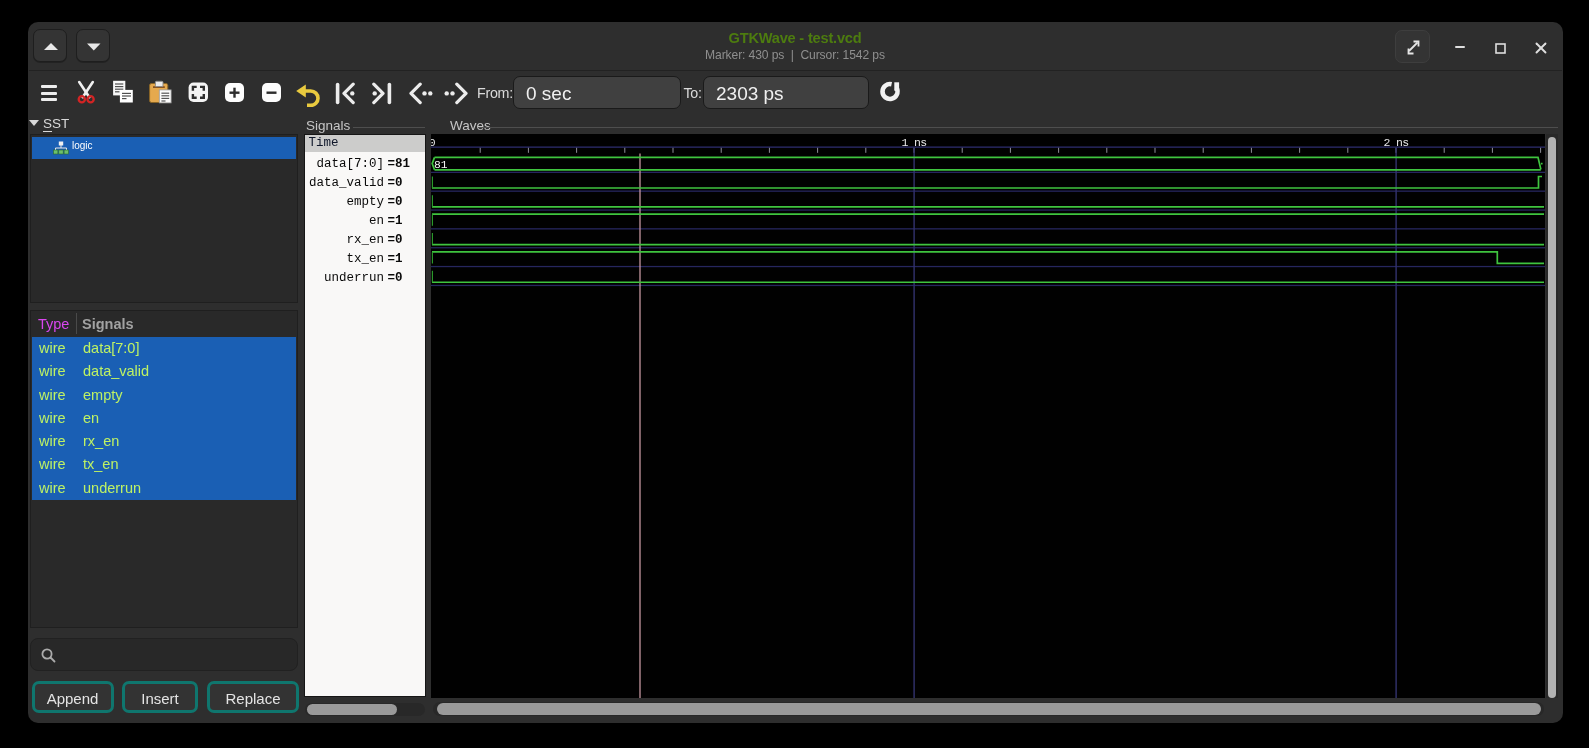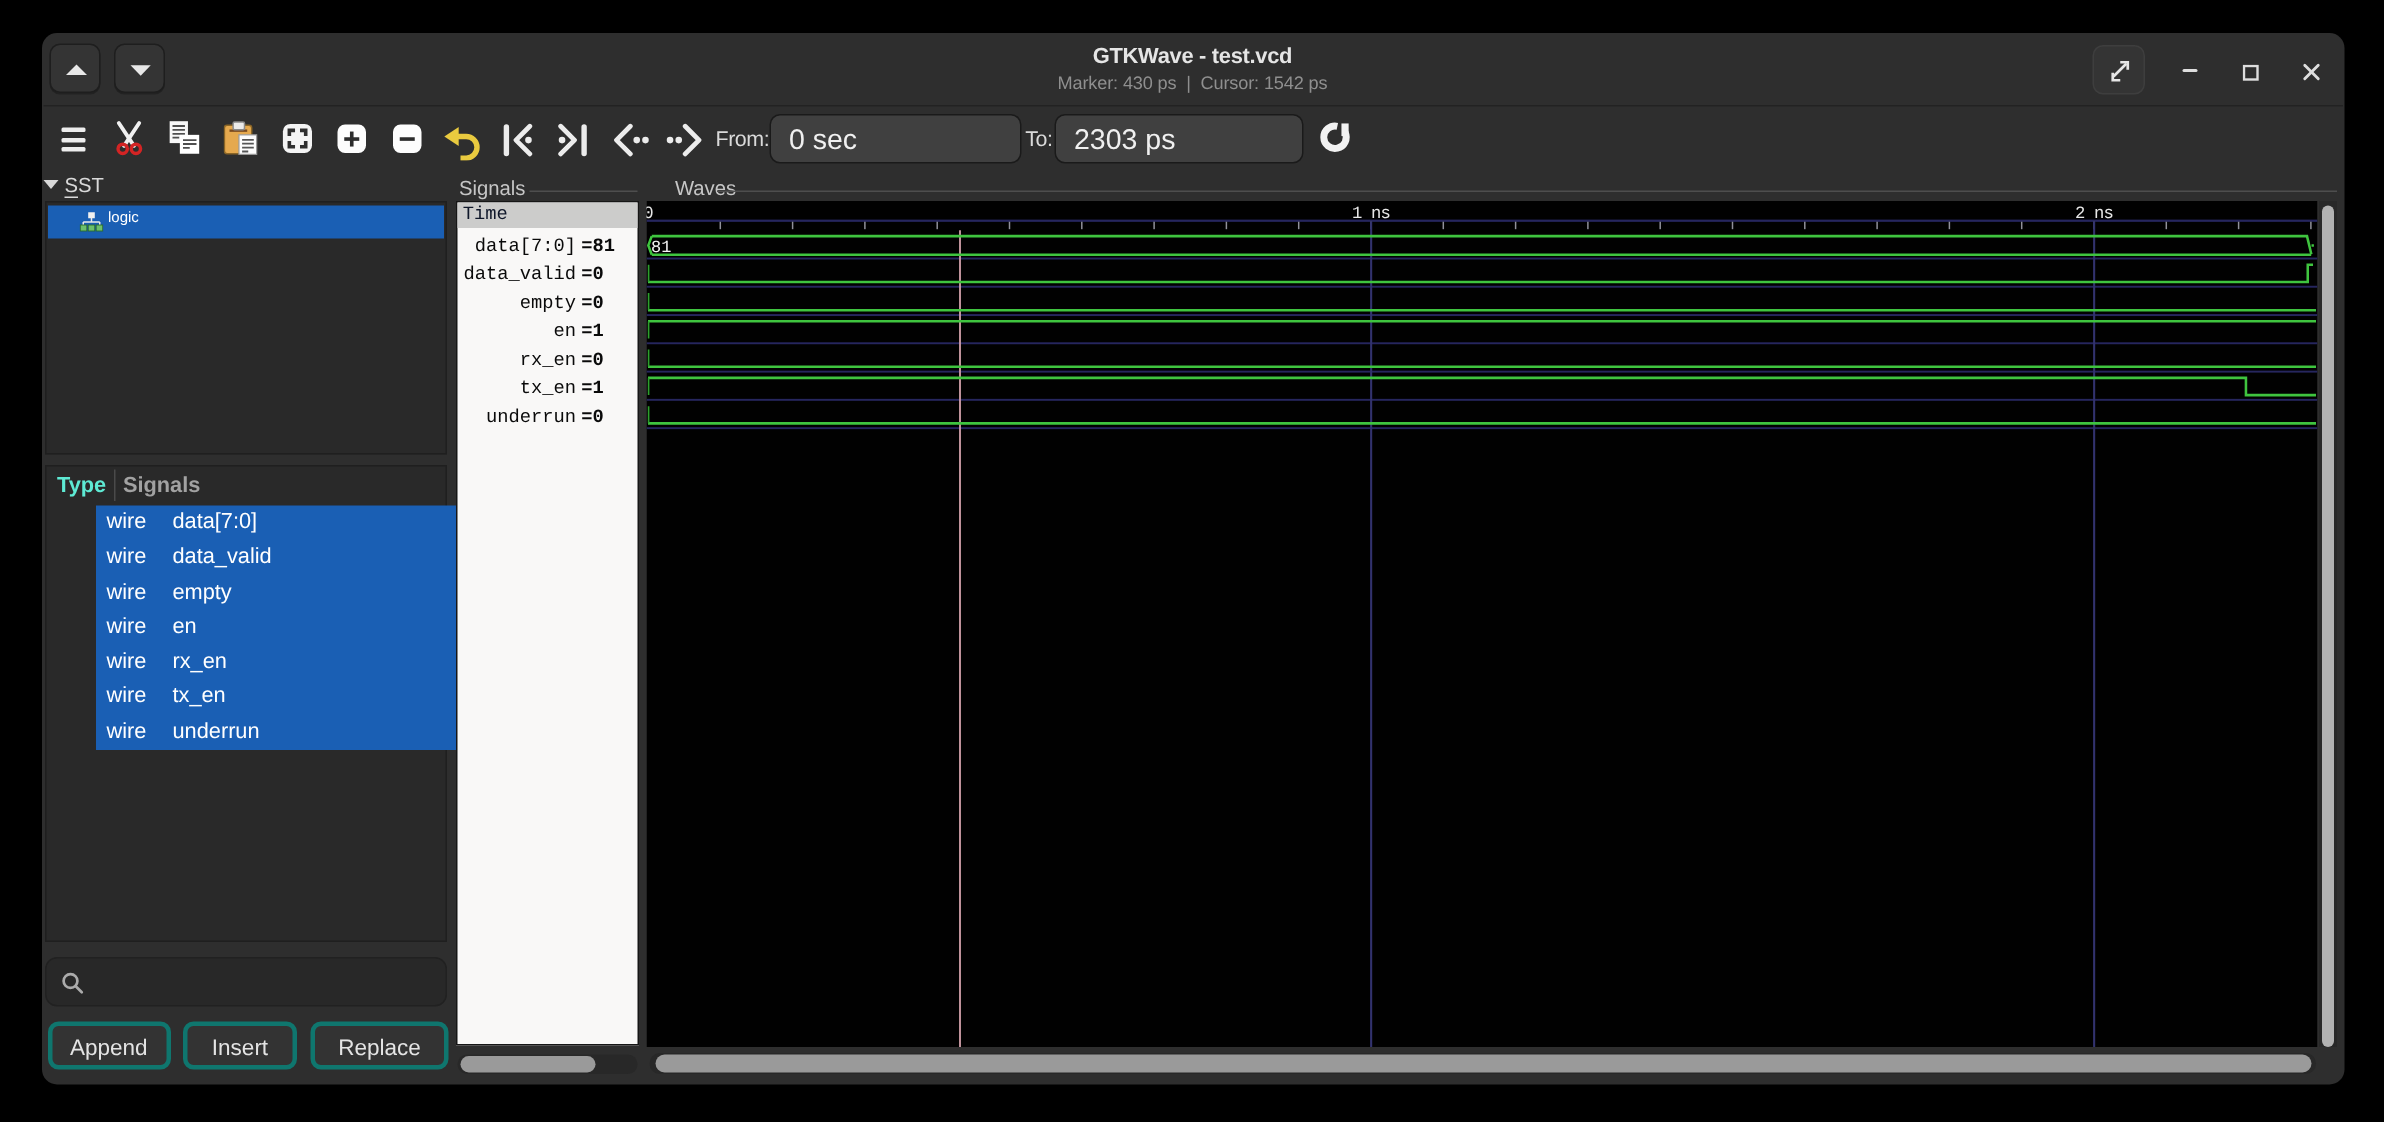--- a/index.html
+++ b/index.html
@@ -27,21 +27,21 @@
   <div class="abs tbtn" style="left:32.5px; top:28.5px; width:34px; height:33px;">
     <svg class="ico" width="34" height="33" viewBox="0 0 34 33">
         <polygon points="10,20 24,20 17,13" fill="#e8e8e8"></polygon>
       </svg>
   </div>
   <div class="abs tbtn" style="left:75.5px; top:28.5px; width:34px; height:33px;">
     <svg class="ico" width="34" height="33" viewBox="0 0 34 33">
         <polygon points="10,13.5 23.5,13.5 16.8,20.5" fill="#e8e8e8"></polygon>
       </svg>
   </div>
-  <div class="abs" style="left:395px; top:30px; width:800px; text-align:center; color:#e5e5e5; font-size:14.6px; font-weight:bold; letter-spacing:-0.2px;">GTKWave - test.vcd</div>
+  <div class="abs" style="left:395px; top:30px; width:800px; text-align:center; color:#4d7c0f; font-size:14.6px; font-weight:bold; letter-spacing:-0.2px;">GTKWave - test.vcd</div>
   <div class="abs" style="left:395px; top:48px; width:800px; text-align:center; color:#8f8f8f; font-size:12.1px; letter-spacing:-0.1px;">Marker: 430 ps&nbsp; | &nbsp;Cursor: 1542 ps</div>
   <div class="abs" style="left:1395px; top:30px; width:35px; height:33px; background:#343434; border:1px solid #3e3e3e; border-radius:7px;">
     <svg class="ico" width="35" height="33" viewBox="0 0 35 33">
       <g stroke="#e6e6e6" stroke-width="1.8" fill="none">
         <line x1="13" y1="20" x2="21.5" y2="11.5"></line>
         <polyline points="17.5,10.5 22.5,10.5 22.5,15.5"></polyline>
         <polyline points="12.5,17.5 12.5,22.5 17.5,22.5"></polyline>
       </g>
     </svg>
   </div>
@@ -159,24 +159,24 @@
         </g>
         <rect x="5.8" y="0.5" width="4.4" height="4" fill="#f0f0f0"></rect>
         <rect x="0.5" y="9" width="4.4" height="4" fill="#6cc06c" stroke="#2a6a2a" stroke-width="0.6"></rect>
         <rect x="5.8" y="9" width="4.4" height="4" fill="#6cc06c" stroke="#2a6a2a" stroke-width="0.6"></rect>
         <rect x="11.1" y="9" width="4.4" height="4" fill="#6cc06c" stroke="#2a6a2a" stroke-width="0.6"></rect>
       </svg>
       <div class="abs" style="left:40px; top:3px; color:#ffffff; font-size:10px;">logic</div>
     </div>
   </div>
   <div class="abs panel" style="left:30px; top:310px; width:268px; height:318px;">
-    <div class="abs" style="left:7px; top:5px; color:#5eead4; font-size:14.5px; font-weight:bold;">Type</div>
+    <div class="abs" style="left:7px; top:5px; color:#d946ef; font-size:14.5px; font-weight:normal;">Type</div>
     <div class="abs" style="left:45px; top:2px; width:1px; height:21px; background:#4a4a4a;"></div>
     <div class="abs" style="left:51px; top:5px; color:#a2a2a2; font-size:14.5px; font-weight:bold;">Signals</div>
-    <div class="abs" style="left:1px; top:26px; width:264px; height:163px; background:#1a5fb4; color:#ffffff; font-size:14.5px;margin-left:32px;">
+    <div class="abs" style="left:1px; top:26px; width:264px; height:163px; background:#1a5fb4; color:#bef264; font-size:14.5px;">
       <div class="abs" style="left:7px; top:0; line-height:23.3px;">wire<br>wire<br>wire<br>wire<br>wire<br>wire<br>wire</div>
       <div class="abs" style="left:51px; top:0; line-height:23.3px;">data[7:0]<br>data_valid<br>empty<br>en<br>rx_en<br>tx_en<br>underrun</div>
     </div>
   </div>
   <div class="abs" style="left:30px; top:638px; width:268px; height:33px; background:#282828; border:1px solid #212121; border-radius:8px;">
     <svg class="abs ico" style="left:9px; top:8px;" width="17" height="17" viewBox="0 0 17 17">
       <circle cx="7" cy="7" r="4.6" fill="none" stroke="#ababab" stroke-width="1.8"></circle>
       <line x1="10.5" y1="10.5" x2="14.5" y2="14.5" stroke="#ababab" stroke-width="1.8" stroke-linecap="round"></line>
     </svg>
   </div>

